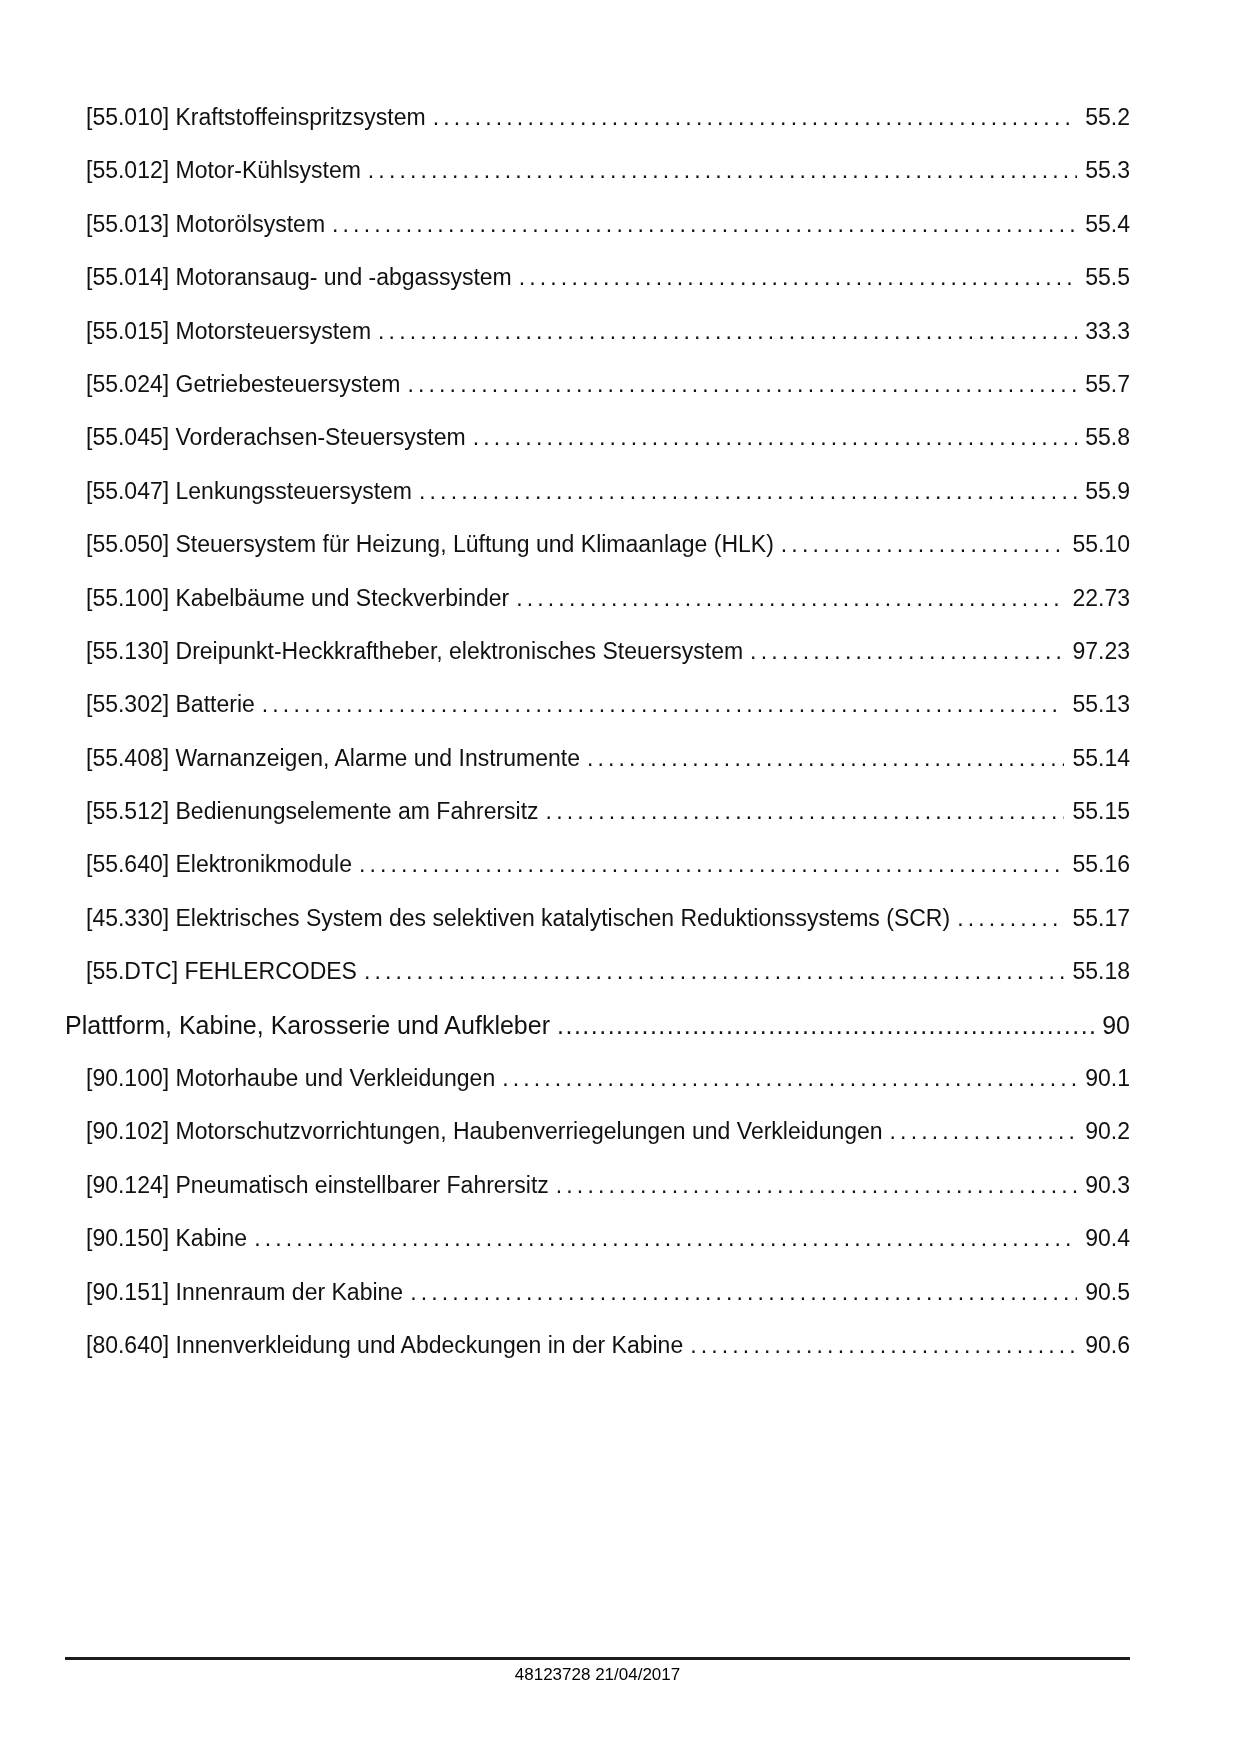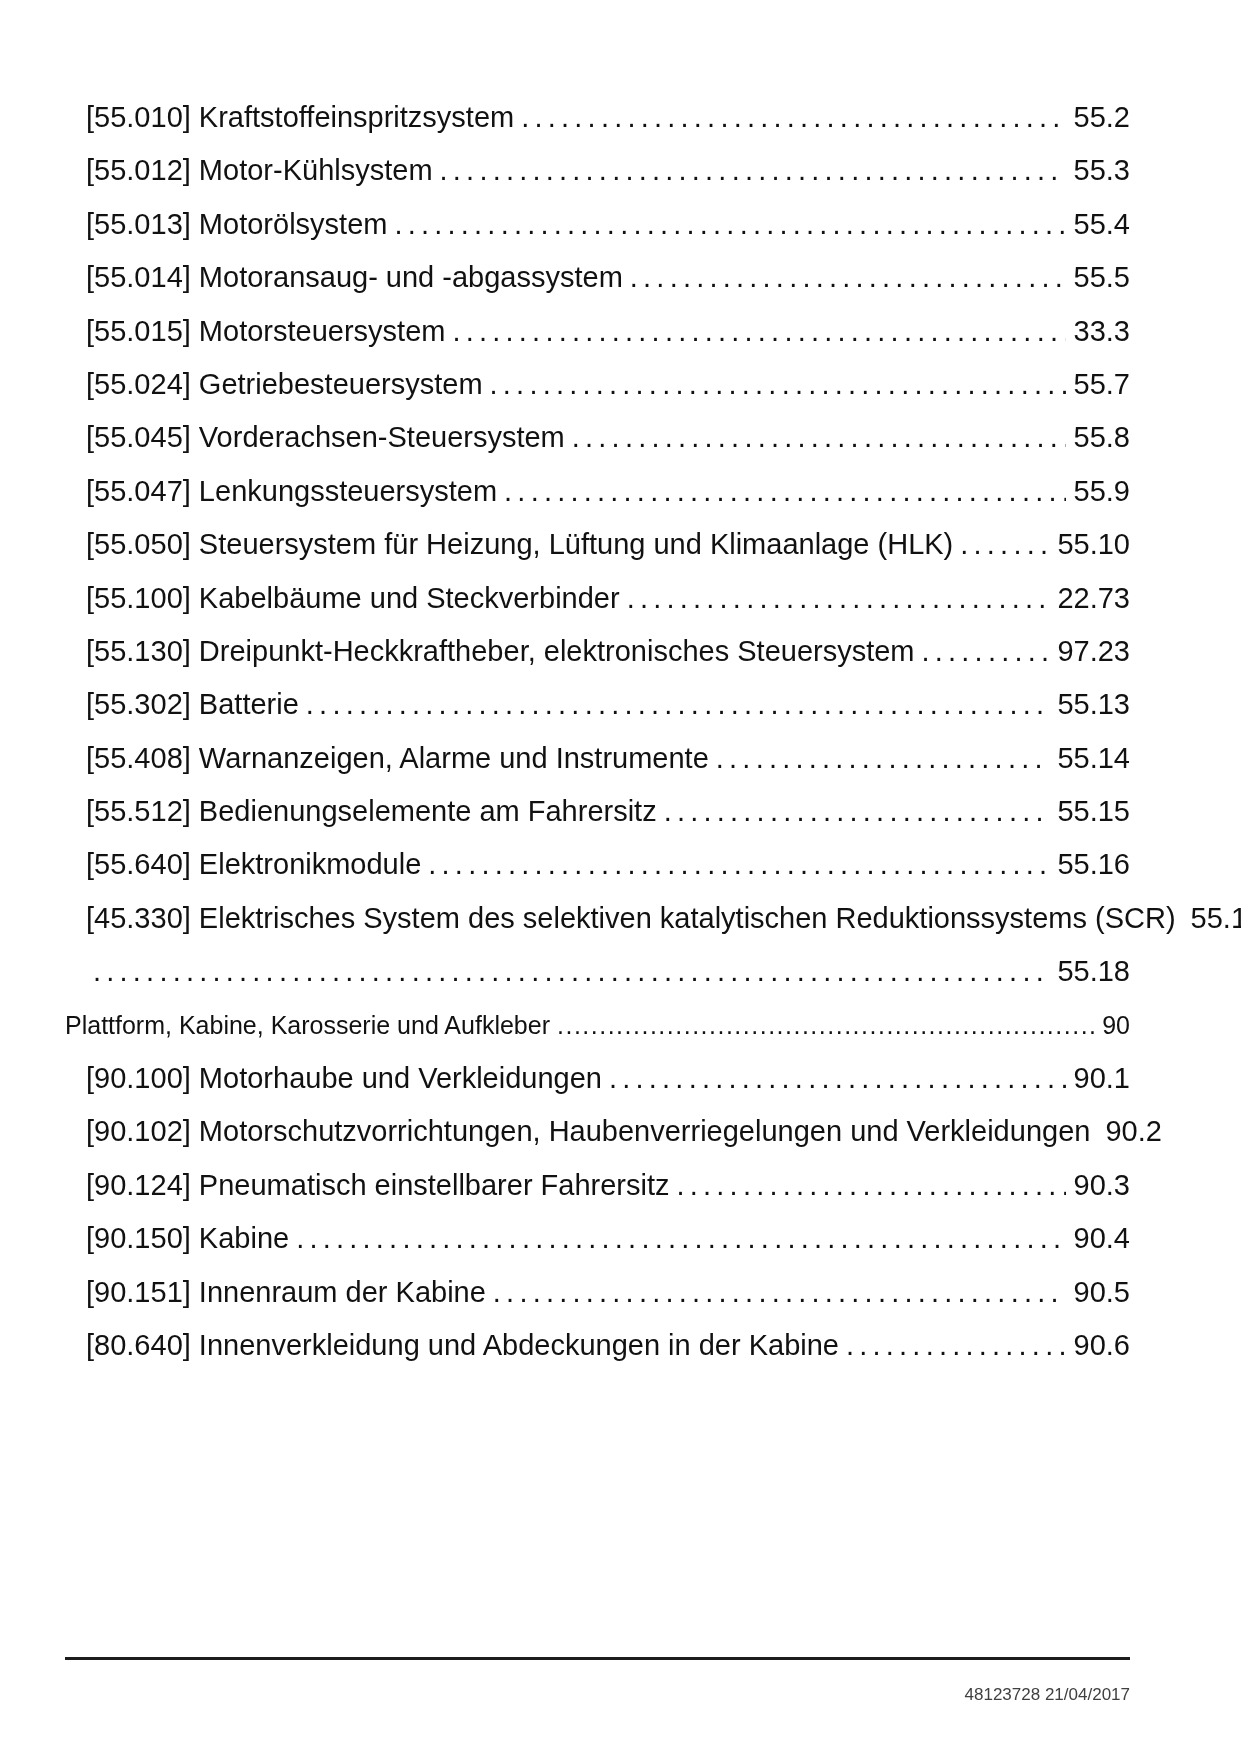--- a/index.html
+++ b/index.html
@@ -30,21 +30,21 @@
   .toc-row {
     display: flex;
     height: 53.4px;
     white-space: nowrap;
   }
   .toc-row > span {
     line-height: 53.4px;
     display: block;
   }
   .entry-row {
-    font-size: 29px;
+    font-size: 23px;
     padding-left: 21px;
   }
   .section-row {
     font-size: 25px;
     padding-left: 0;
   }
   .label {
     flex: 0 0 auto;
   }
   .dots {
@@ -67,25 +67,25 @@
     position: absolute;
     left: 65px;
     top: 1657px;
     width: 1065px;
   }
   .rule {
     height: 3px;
     background: #1c1c1c;
   }
   .footer-text {
-    text-align: right;
+    text-align: center;
     font-size: 17px;
     line-height: 17px;
-    margin-top: 26px;
-    color: #404040;
+    margin-top: 6px;
+    color: #000000;
   }
 </style>
 </head>
 <body>
 
 <main class="page">
   <section class="toc" id="toc-list">
       <div class="toc-row entry-row">
         <span class="label">[55.010] Kraftstoffeinspritzsystem</span>
         <span class="dots">............................................................................................................................................................................................................................</span>
@@ -160,20 +160,21 @@
         <span class="label">[55.640] Elektronikmodule</span>
         <span class="dots">............................................................................................................................................................................................................................</span>
         <span class="num">55.16</span>
       </div>
       <div class="toc-row entry-row">
         <span class="label">[45.330] Elektrisches System des selektiven katalytischen Reduktionssystems (SCR)</span>
         <span class="dots">............................................................................................................................................................................................................................</span>
         <span class="num">55.17</span>
       </div>
       <div class="toc-row entry-row">
+        <span class="label">[55.DTC] FEHLERCODES</span>
         <span class="dots">............................................................................................................................................................................................................................</span>
         <span class="num">55.18</span>
       </div>
       <div class="toc-row section-row">
         <span class="label">Plattform, Kabine, Karosserie und Aufkleber</span>
         <span class="dots">............................................................................................................................................................................................................................</span>
         <span class="num">90</span>
       </div>
       <div class="toc-row entry-row">
         <span class="label">[90.100] Motorhaube und Verkleidungen</span>

